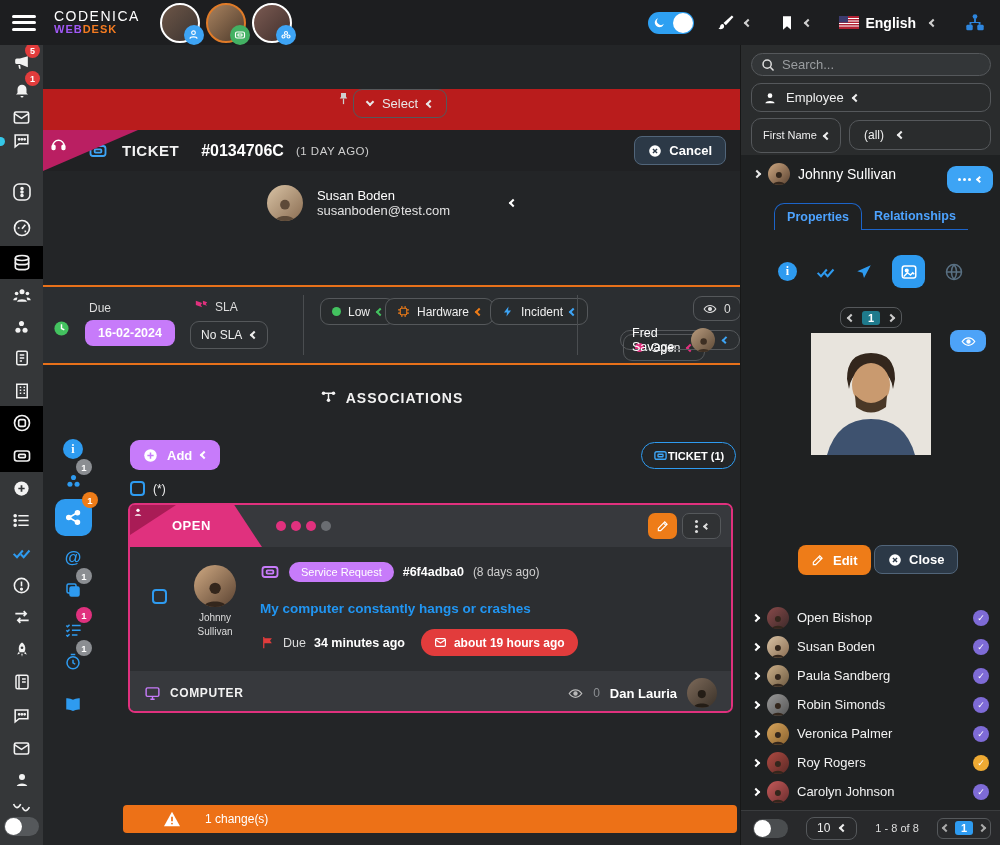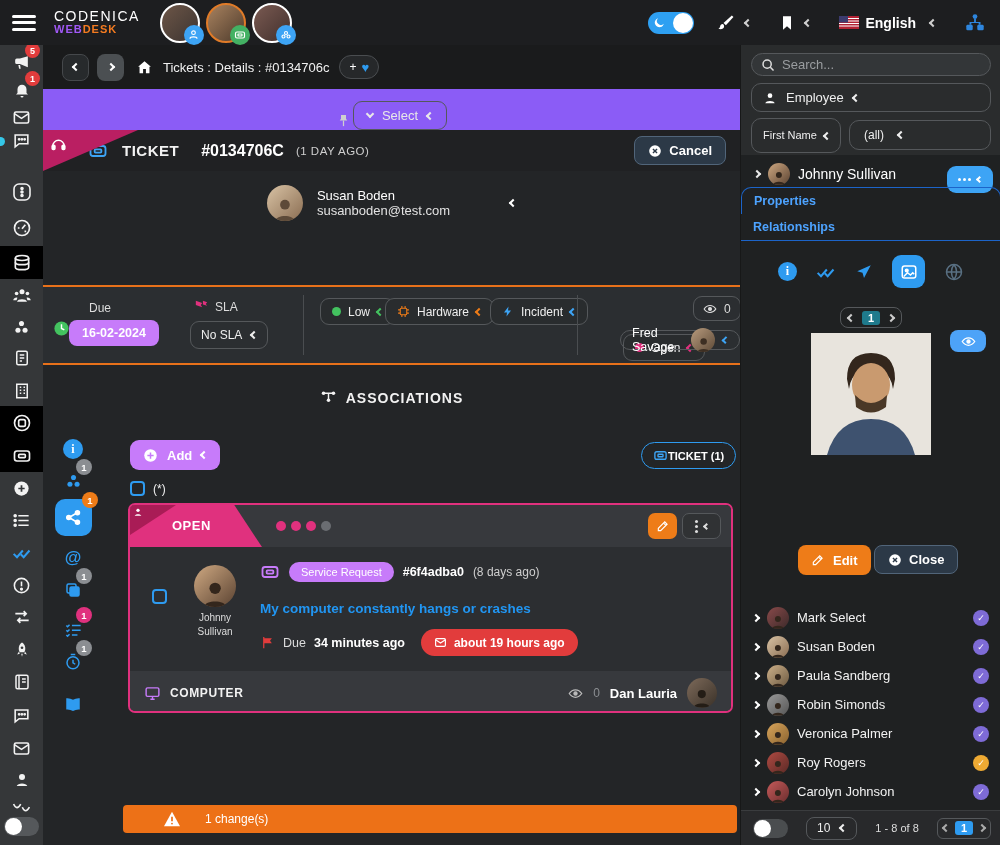--- a/index.html
+++ b/index.html
@@ -44,21 +44,21 @@
   
   #main { left:43px; top:45px; width:697px; height:800px; background:#232527; }
   #crumbbar { left:0; top:0; width:697px; height:44px; background:#1a1b1c; display:flex; align-items:center; }
   .navbtn { width:27px; height:27px; border-radius:8px; display:flex; align-items:center; justify-content:center; color:#fff; }
   .navbtn.back { background:#272a2c; border:1px solid #45484b; margin-left:19px; }
   .navbtn.fwd  { background:#4b4f52; margin-left:8px; }
   .crumbtxt { font-size:13px; color:#f0f0f0; margin-left:10px; }
   .favpill { margin-left:10px; height:24px; border:1px solid #4a4d50; background:#26282a; border-radius:13px; display:flex; align-items:center; padding:0 9px; gap:5px; font-size:12px; color:#fff; }
   .favpill .hrt { color:#2e9bf0; font-size:13px; }
 
-  #selectbar { left:0; top:44px; width:697px; height:41px; background:#8b5cf6; display:flex; align-items:flex-end; justify-content:center; gap:0; }
+  #selectbar { left:0; top:44px; width:697px; height:41px; background:#b91c1c; display:flex; align-items:flex-start; justify-content:center; gap:0; }
   .selbtn { height:29px; border:1px solid #55585b; border-radius:9px; display:flex; align-items:center; gap:9px; padding:0 13px; font-size:13px; color:#e8e8e8; }
 
   #thead { left:0; top:85px; width:697px; height:41px; background:#202123; display:flex; align-items:center; overflow:hidden; }
   .ribbon { position:absolute; left:0; top:0; width:95px; height:41px; background:#ba1f62; clip-path:polygon(0 0,100% 0,0 100%); }
   .ribbon svg { position:absolute; left:7px; top:6px; }
   .thead-kind { font-weight:700; font-size:15px; letter-spacing:.5px; color:#f2f2f2; margin-left:14px; }
   .thead-id { font-weight:700; font-size:16px; color:#fff; margin-left:22px; }
   .thead-age { font-size:11.5px; color:#cfcfcf; margin-left:12px; letter-spacing:.5px; }
   .btn-dark { height:29px; background:#2c3947; border:1px solid #51657a; border-radius:8px; color:#fff; font-size:13px; font-weight:700; display:flex; align-items:center; gap:7px; padding:0 13px; cursor:pointer; }
 
@@ -133,21 +133,21 @@
   #rpanel { left:740px; top:45px; width:260px; height:800px; background:#2a2c2d; border-left:1px solid #171818; }
   .rsearch { position:absolute; left:10px; top:8px; width:240px; height:23px; background:#333638; border:1px solid #55585b; border-radius:13px; display:flex; align-items:center; padding:0 9px; gap:7px; }
   .rsearch input { background:transparent; border:none; outline:none; color:#eee; font-size:13px; width:180px; font-family:inherit; }
   .rsearch input::placeholder { color:#9a9da0; }
   .rbox { position:absolute; border:1px solid #55585b; border-radius:10px; display:flex; align-items:center; color:#eee; }
   .rdark { position:absolute; left:0; top:110px; width:260px; height:655px; background:#1f2122; }
   .jrow { position:absolute; left:0; top:8px; width:260px; display:flex; align-items:center; gap:8px; padding-left:13px; }
   .jrow .nm { font-size:14px; color:#fff; }
   .bluebtn { position:absolute; right:8px; top:3px; width:46px; height:27px; background:#3da4f5; border-radius:9px; display:flex; align-items:center; justify-content:center; gap:6px; color:#fff; cursor:pointer; }
   .hdots { display:flex; gap:2px; } .hdots i { width:3px; height:3px; border-radius:50%; background:#fff; }
-  .tabs { position:absolute; left:0; top:32px; width:260px; display:flex; justify-content:center;flex-direction:column; }
+  .tabs { position:absolute; left:0; top:48px; width:260px; display:flex; justify-content:center; }
   .tab { font-size:12.5px; font-weight:700; color:#4da3ff; padding:6px 12px; cursor:pointer; }
   .tab.on { border:1.5px solid #1c64c9; border-bottom:none; border-radius:10px 10px 0 0; }
   .tab.off { border-bottom:1.5px solid #1c64c9; }
   .ricons { position:absolute; left:0; top:100px; width:260px; display:flex; justify-content:center; align-items:center; gap:19px; }
   .imgbtn { width:33px; height:33px; background:#2e9bf0; border-radius:9px; display:flex; align-items:center; justify-content:center; color:#fff; cursor:pointer; }
   .pgr { position:absolute; left:0; top:152px; width:260px; display:flex; justify-content:center; }
   .pgr .box { border:1px solid #55585b; border-radius:8px; height:21px; display:flex; align-items:center; padding:0 7px; gap:8px; color:#ccc; }
   .pgr .pg { background:#1f7a8c; color:#fff; font-size:11px; font-weight:700; padding:1px 6px; border-radius:3px; }
   .photo { position:absolute; left:70px; top:178px; width:120px; height:122px; background:#e8e4dd; }
   .eyebtn { position:absolute; right:15px; top:175px; width:36px; height:22px; background:#4da3f8; border-radius:8px; display:flex; align-items:center; justify-content:center; color:#fff; cursor:pointer; }
@@ -419,38 +419,20 @@
         <path d="M13 6q4 9 9 0"></path>
       </svg>
   </div>
   <div class="rail-toggle">
       <div class="knob"></div>
     </div>
 </div>
 
 <div id="main" class="abs">
 
-  <div id="crumbbar" class="abs">
-    <div class="navbtn back">
-        <span class="chev"></span>
-      </div>
-    <div class="navbtn fwd">
-        <span class="chev chev-r"></span>
-      </div>
-    <span style="margin-left:12px; color:#fff;">
-      <svg class="ic" width="17" height="17" viewBox="0 0 24 24" fill="#fff">
-          <path d="M12 3l9 8h-2v9h-5v-6h-4v6H5v-9H3z"></path>
-        </svg>
-    </span>
-    <span class="crumbtxt">Tickets : Details : #0134706c</span>
-    <div class="favpill">
-      <span>+</span>
-      <span class="hrt">♥</span>
-    </div>
-  </div>
 
   <div id="selectbar" class="abs">
     <span style="color:#cfcfcf; margin-right:2px;">
       <svg class="ic" width="15" height="19" viewBox="0 0 24 24" fill="currentColor">
           <path d="M8 3h8v6l2 3H6l2-3z"></path>
           <rect x="11" y="12" width="2" height="9"></rect>
         </svg>
     </span>
     <div class="selbtn">
       <span class="chev chev-d" style="margin-top:-3px;"></span>
@@ -499,21 +481,21 @@
     <span class="chev"></span>
   </div>
 
 
   <div id="metarow" class="abs">
     <svg class="ic abs" style="left:10px; top:33px;" width="17" height="17" viewBox="0 0 24 24">
         <circle cx="12" cy="12" r="10" fill="#43c25f"></circle>
         <path d="M12 6v6l4 2" stroke="#fff" stroke-width="2" fill="none"></path>
       </svg>
     <div class="mlabel abs" style="left:46px; top:14px;">Due</div>
-    <div class="duepill abs" style="left:26px; top:33px;border-radius:8px;">16-02-2024</div>
+    <div class="duepill abs" style="left:42px; top:33px;border-radius:8px;">16-02-2024</div>
 
     <svg class="ic abs" style="left:150px; top:11px;" width="17" height="17" viewBox="0 0 24 24" fill="#e0317e">
         <path d="M4 21V4l9 3-2 3 2 3-9-3"></path>
         <path d="M14 4l6 2-2 2.5 2 2.5-6-2z"></path>
       </svg>
     <div class="mlabel abs" style="left:172px; top:13px;">SLA</div>
     <div class="slabox abs" style="left:147px; top:34px;">
       <span>No SLA</span>
         <span class="chev"></span>
     </div>
@@ -853,21 +835,21 @@
 
     <div class="plist">
   <div class="prow">
     <span class="chev chev-r"></span>
     <div class="avatar" style="background: linear-gradient(135deg, rgb(138, 74, 74), rgb(60, 42, 42));">
       <svg class="sil" viewBox="0 0 24 24" fill="#33261c">
               <circle cx="12" cy="9" r="4.5"></circle>
               <path d="M3 24c1-6 17-6 18 0z"></path>
             </svg>
     </div>
-    <span class="nm">Mark Select</span>
+    <span class="nm">Open Bishop</span>
     <span class="ccheck check-purple">✓</span>
   </div>
 
   <div class="prow">
     <span class="chev chev-r"></span>
     <div class="avatar" style="background: linear-gradient(135deg, rgb(217, 195, 165), rgb(138, 109, 82));">
       <svg class="sil" viewBox="0 0 24 24" fill="#33261c">
               <circle cx="12" cy="9" r="4.5"></circle>
               <path d="M3 24c1-6 17-6 18 0z"></path>
             </svg>

